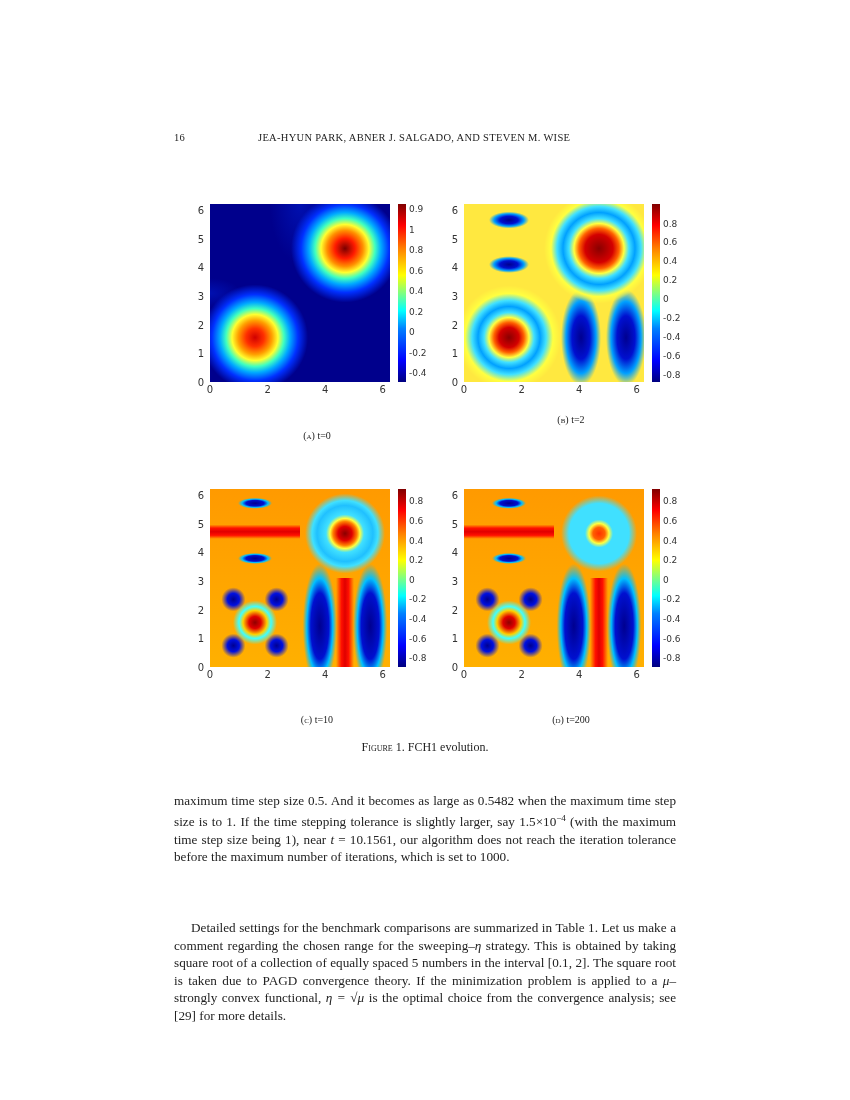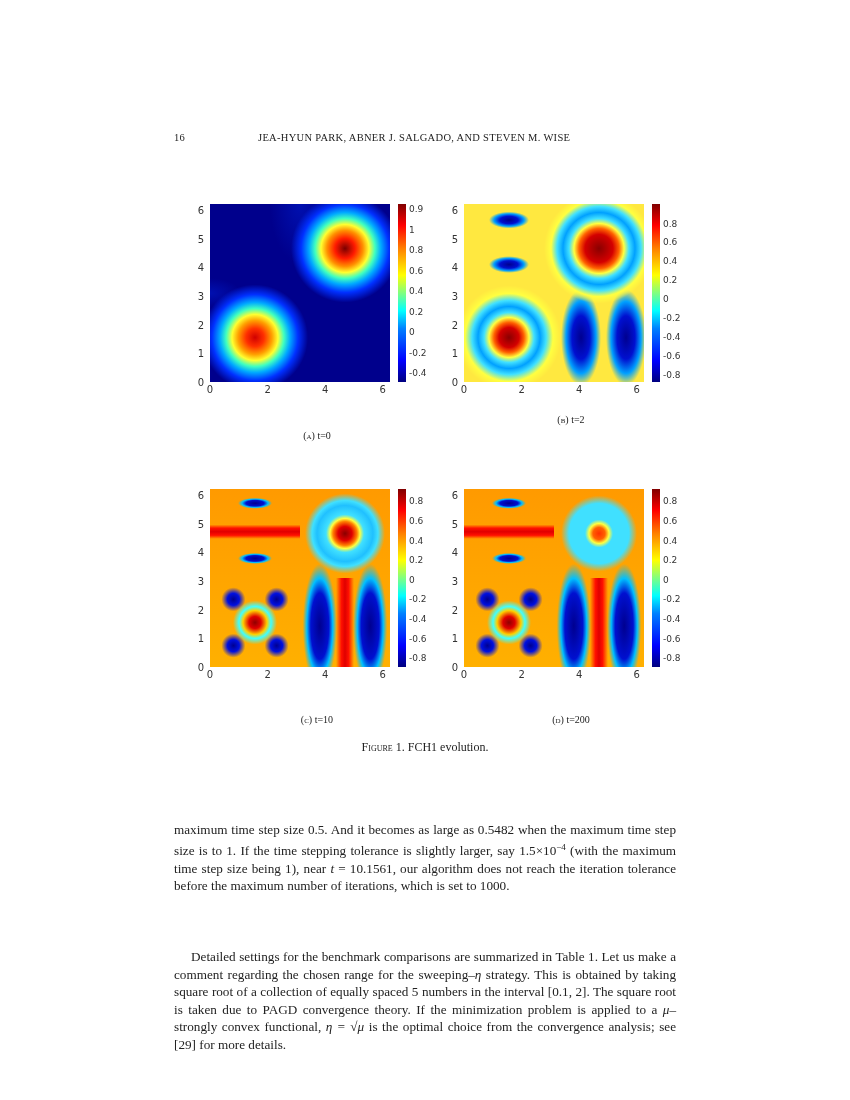--- a/index.html
+++ b/index.html
@@ -17,21 +17,21 @@
   .cbticks span { position:absolute; left:0; transform:translateY(-50%); }
   .yticks { position:absolute; left:0; top:8px; height:178px; width:14px; font-family:"DejaVu Sans",sans-serif; font-size:10px; color:#333; }
   .yticks span { position:absolute; right:2px; transform:translateY(-50%); }
   .xticks { position:absolute; left:18px; top:188px; width:180px; height:14px; font-family:"DejaVu Sans",sans-serif; font-size:10px; color:#333; }
   .xticks span { position:absolute; transform:translateX(-50%); }
 
   .caption { position:absolute; font-size:10px; text-align:center; width:250px; }
   .sc { font-variant:small-caps; }
   .figcap { position:absolute; top:740px; left:0; width:850px; text-align:center; font-size:12px; }
 
-  .body-text { position:absolute; left:174px; width:502px; font-size:13.2px; line-height:17.6px; text-align:justify;margin-top:29px; }
+  .body-text { position:absolute; left:174px; width:502px; font-size:13.2px; line-height:17.6px; text-align:justify; }
   .body-text p { margin:0; }
   .indent { text-indent:17px; }
 
   
   .hmA { background:
      radial-gradient(circle at 75% 25%, #7a0000 0px, #ff1a00 10px, #ff9000 18px, #ffff30 24px, #40ffc0 30px, #00aaff 36px, #0030ff 44px, rgba(0,0,200,0) 54px),
      radial-gradient(circle at 25% 75%, #d00000 0px, #ff3000 9px, #ffa000 17px, #ffff30 23px, #40ffc0 29px, #00aaff 35px, #0030ff 43px, rgba(0,0,200,0) 53px),
      radial-gradient(ellipse at 50% 0%, #0010b0 0, rgba(0,0,140,0) 30px),
      radial-gradient(ellipse at 0% 50%, #0010b0 0, rgba(0,0,140,0) 30px),
      #00008c; }

